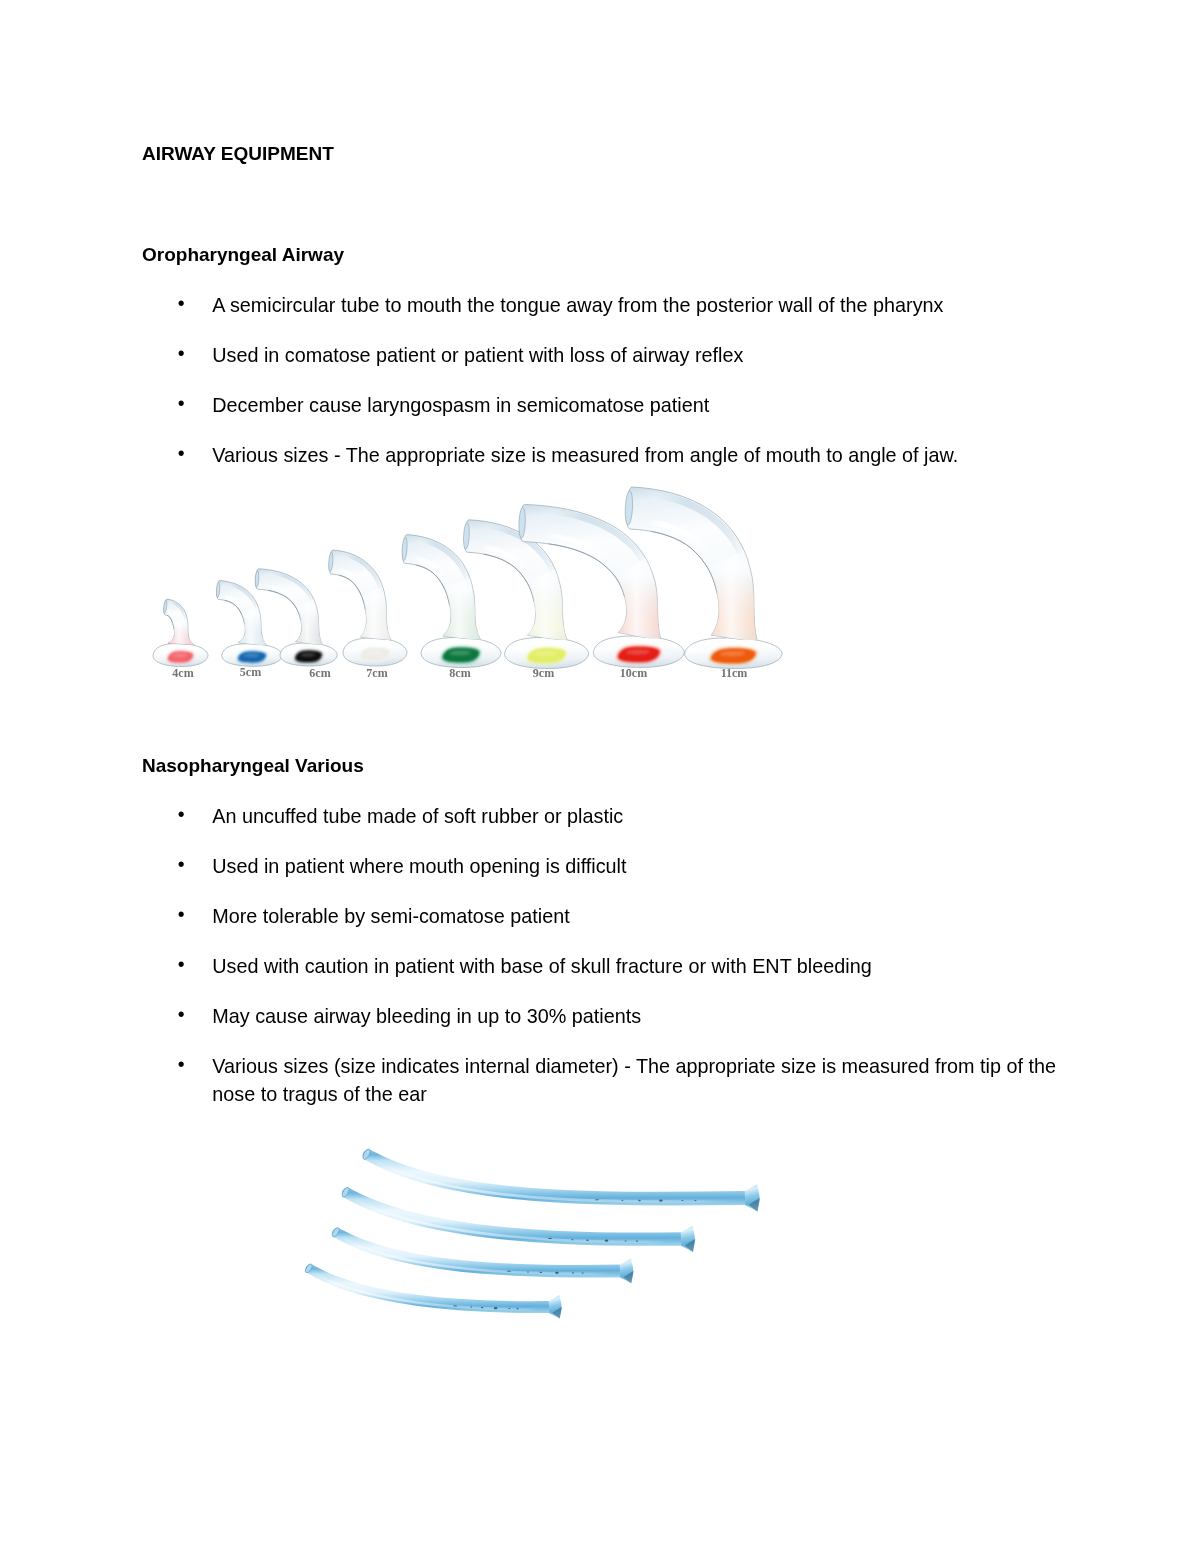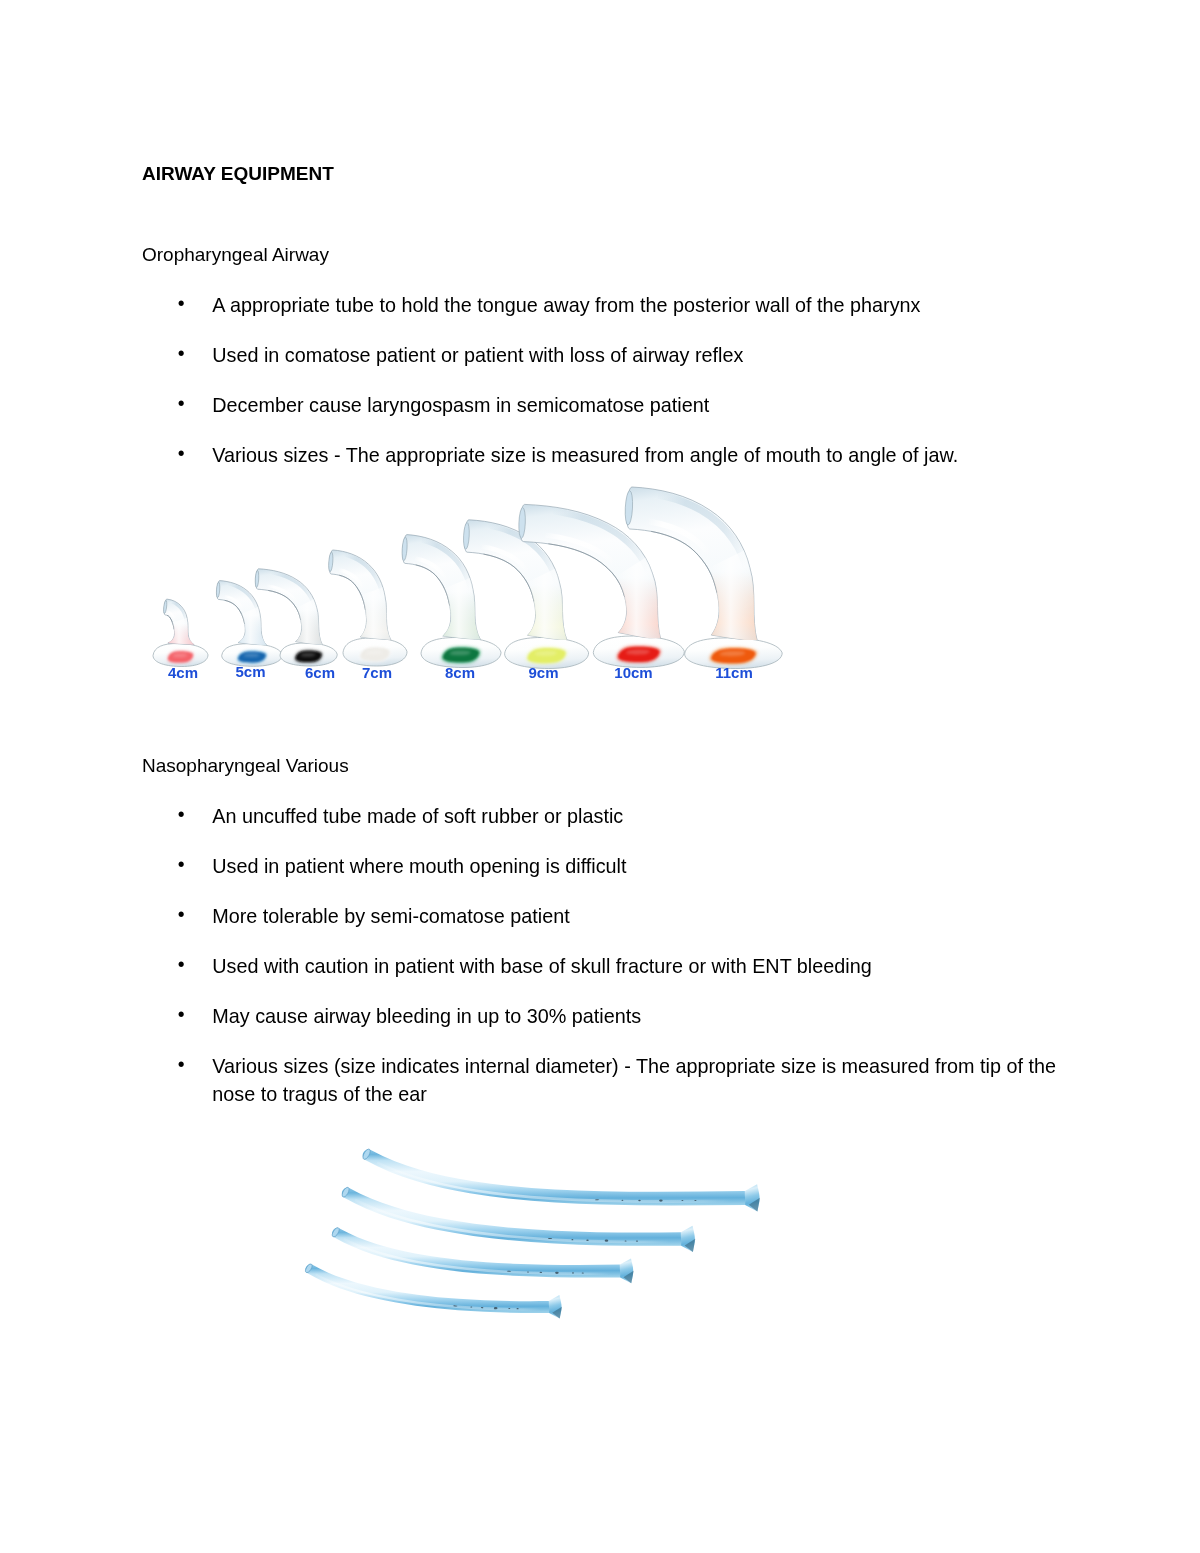--- a/index.html
+++ b/index.html
@@ -2,42 +2,42 @@
 <html><head>
 <meta charset="utf-8">
 <title>Airway Equipment</title>
 <style>
   html,body{margin:0;padding:0;background:#ffffff;}
   body{width:1200px;height:1553px;font-family:"Liberation Sans",sans-serif;color:#000000;
        -webkit-font-smoothing:antialiased;}
   .page{position:relative;width:1200px;height:1553px;overflow:hidden;background:#ffffff;}
 
   .doc-title{position:absolute;left:142px;top:143.5px;font-size:19px;line-height:19px;
-             font-weight:bold;white-space:nowrap;margin-top:20px;}
-  .sec-head{position:absolute;left:142px;font-size:19px;line-height:19px;font-weight:normal;white-space:nowrap;}
+             font-weight:bold;white-space:nowrap;}
+  .sec-head{position:absolute;left:142px;font-size:19px;line-height:19px;font-weight:bold;white-space:nowrap;}
   .bullet-row{position:absolute;left:0;}
   .bullet-mark{position:absolute;left:177.8px;top:-3.2px;font-size:19.5px;line-height:19.5px;}
   .bullet-text{position:absolute;left:212.3px;top:-6.5px;font-size:19.8px;line-height:28px;white-space:nowrap;}
   .bullet-text.wrap{white-space:normal;width:848px;}
   .fig{position:absolute;}
-  .size-label{position:absolute;font-family:Liberation Sans, sans-serif;font-weight:bold;font-size:15px;
-              line-height:12.5px;color:#1d4ed8;transform:translateX(-50%);white-space:nowrap;}
+  .size-label{position:absolute;font-family:Liberation Serif, serif;font-weight:bold;font-size:12px;
+              line-height:12.5px;color:#737373;transform:translateX(-50%);white-space:nowrap;}
 </style>
 </head>
 <body>
 
 <div class="page">
 
   <div class="doc-title">AIRWAY EQUIPMENT</div>
 
   <div class="sec-head" style="top:244.5px">Oropharyngeal Airway</div>
 
   <div class="bullet-row" style="top:297.5px">
     <span class="bullet-mark">•</span>
-    <span class="bullet-text">A appropriate tube to hold the tongue away from the posterior wall of the pharynx</span>
+    <span class="bullet-text">A semicircular tube to mouth the tongue away from the posterior wall of the pharynx</span>
   </div>
   <div class="bullet-row" style="top:347.5px">
     <span class="bullet-mark">•</span>
     <span class="bullet-text">Used in comatose patient or patient with loss of airway reflex</span>
   </div>
   <div class="bullet-row" style="top:397.5px">
     <span class="bullet-mark">•</span>
     <span class="bullet-text">December cause laryngospasm in semicomatose patient</span>
   </div>
   <div class="bullet-row" style="top:447.5px">

